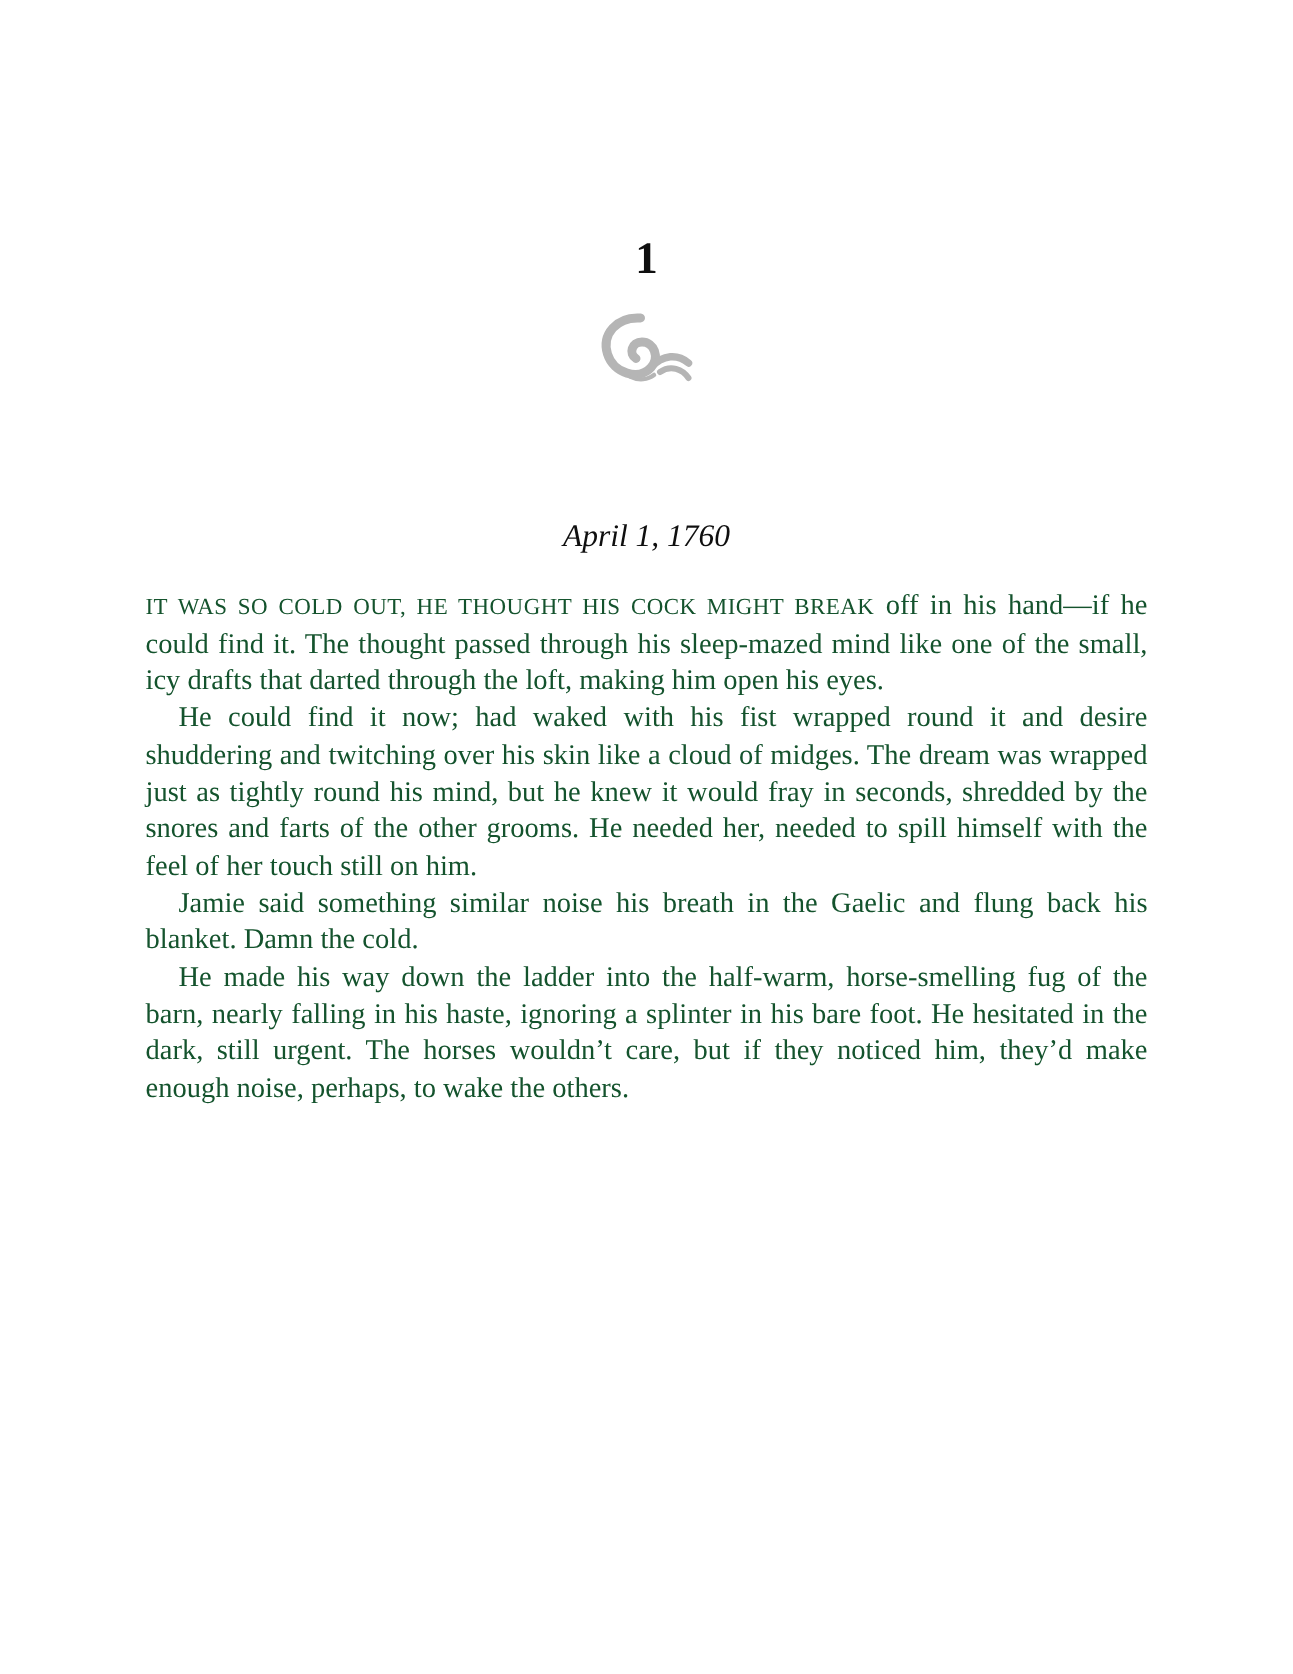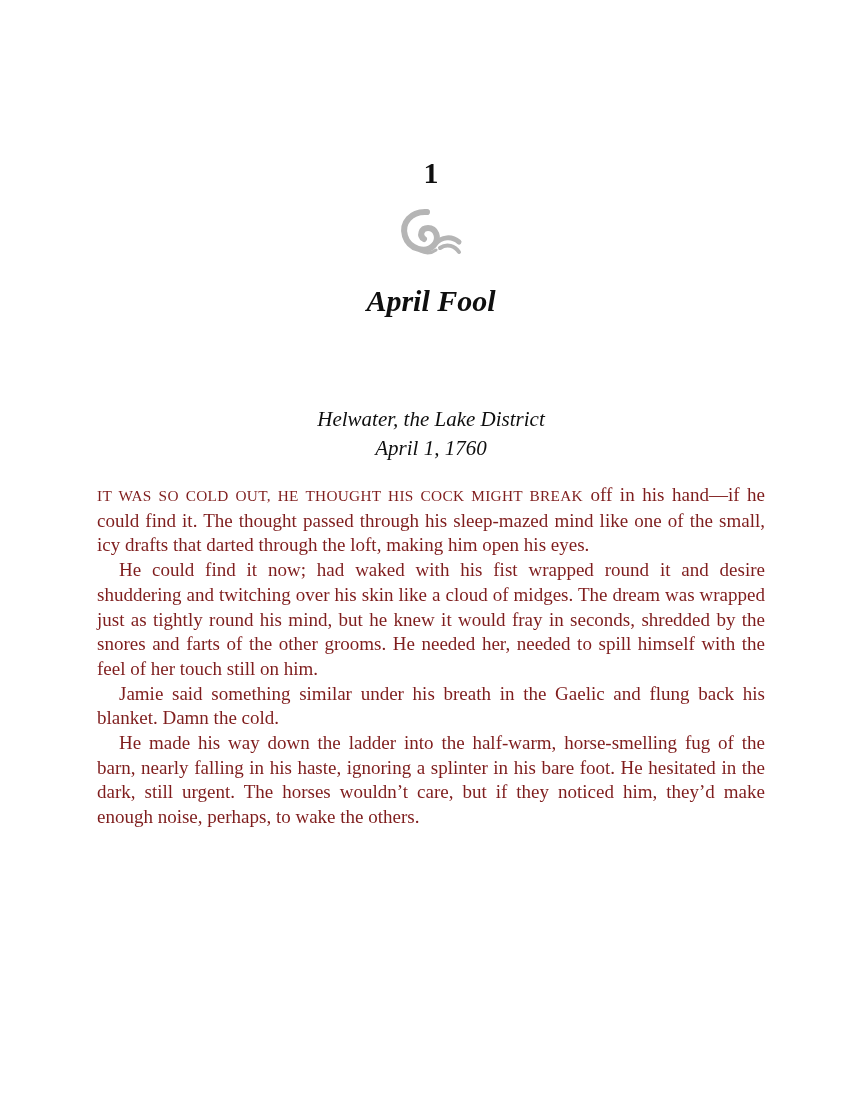--- a/index.html
+++ b/index.html
@@ -51,21 +51,21 @@
     font-size: 21px;
     line-height: 29px;
     color: #0f0f0f;
   }
   .body-text {
     width: 668px;
     margin: 20px auto 0 auto;
     font-size: 19px;
     line-height: 24.7px;
     text-align: justify;
-    color: #7f1d1d;
+    color: #14532d;
   }
   .body-text p {
     margin: 0;
     padding: 0;
     text-indent: 22px;
   }
   .body-text p.first {
     text-indent: 0;
   }
   .smallcaps {
@@ -84,27 +84,25 @@
     <svg width="70" height="50" viewBox="0 0 70 50" aria-hidden="true">
       <g fill="none" stroke="#b5b5b5" stroke-linecap="round">
         <path d="M31 5 C15 4 5 16 9 29 C13 42 30 47 38 38 C44 31 40 21 32 21 C25 21 23 29 28 32" stroke-width="6"></path>
         <path d="M38 38 C46 29 56 29 63 35" stroke-width="5"></path>
         <path d="M44 41 C51 36 59 39 63 45" stroke-width="4"></path>
         <path d="M24 44 C30 47 36 46 40 43" stroke-width="3"></path>
       </g>
     </svg>
   </div>
 
-  <div class="chapter-title">April Fool</div>
 
   <div class="setting-block">
-    <div>Helwater, the Lake District</div>
     <div>April 1, 1760</div>
   </div>
 
   <div class="body-text">
       <p class="first"><span class="smallcaps">IT WAS SO COLD OUT, HE THOUGHT HIS COCK MIGHT BREAK</span> off in his hand—if he could find it. The thought passed through his sleep-mazed mind like one of the small, icy drafts that darted through the loft, making him open his eyes.</p>
       <p>He could find it now; had waked with his fist wrapped round it and desire shuddering and twitching over his skin like a cloud of midges. The dream was wrapped just as tightly round his mind, but he knew it would fray in seconds, shredded by the snores and farts of the other grooms. He needed her, needed to spill himself with the feel of her touch still on him.</p>
-      <p>Jamie said something similar under his breath in the Gaelic and flung back his blanket. Damn the cold.</p>
+      <p>Jamie said something similar noise his breath in the Gaelic and flung back his blanket. Damn the cold.</p>
       <p>He made his way down the ladder into the half-warm, horse-smelling fug of the barn, nearly falling in his haste, ignoring a splinter in his bare foot. He hesitated in the dark, still urgent. The horses wouldn’t care, but if they noticed him, they’d make enough noise, perhaps, to wake the others.</p>
     </div>
 
 </div>
 
 </body></html>

